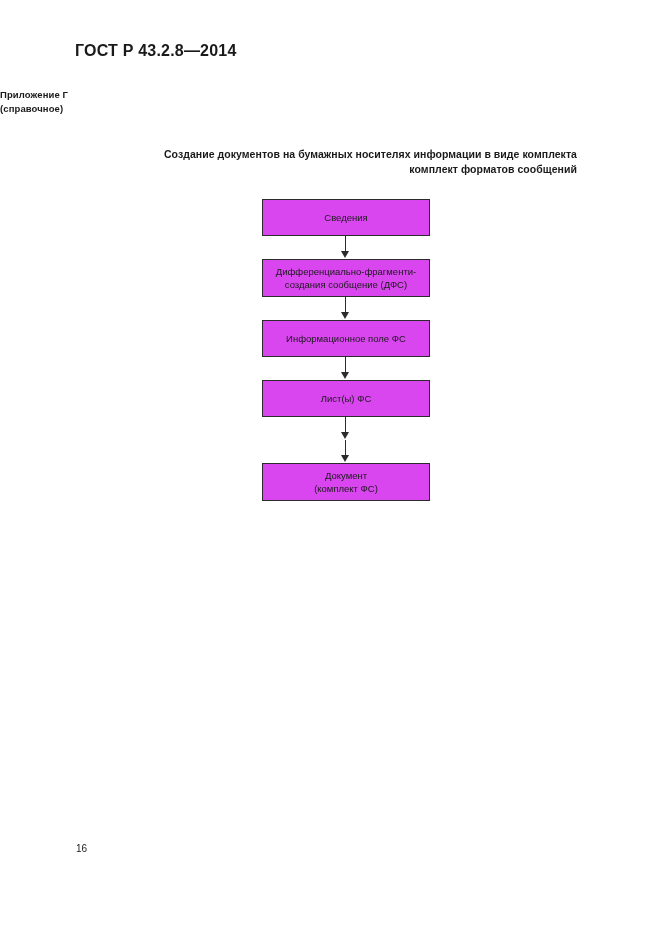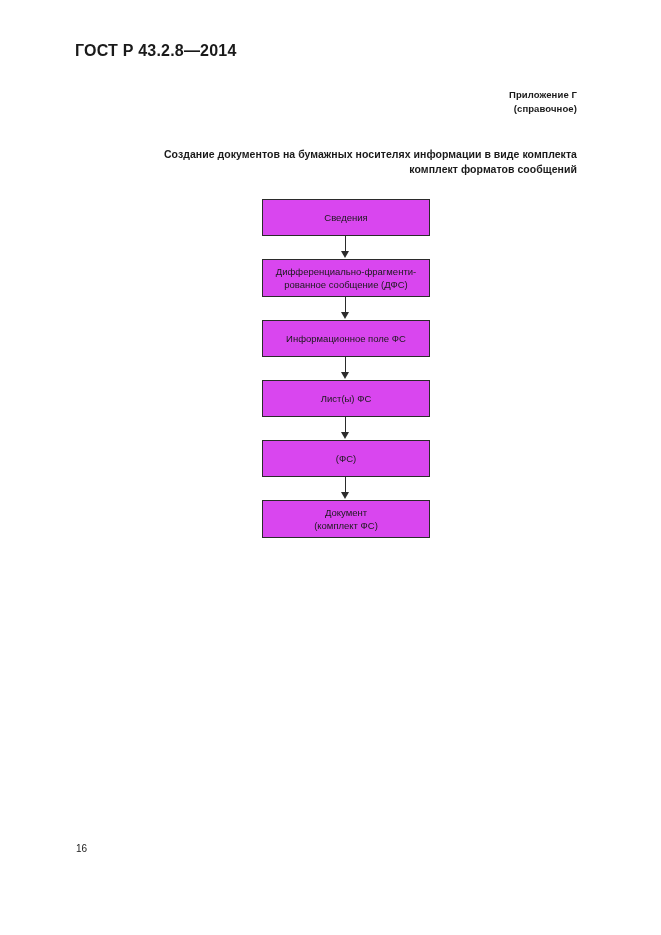--- a/index.html
+++ b/index.html
@@ -36,25 +36,24 @@
     white-space: nowrap;
     text-align: right;
   }
 
   
   .appendix-block {
     position: absolute;
     left: 0;
     top: 88px;
     width: 554px;
-    text-align: right;
+    text-align: left;
     font-size: 9.5px;
     font-weight: bold;
     line-height: 14px;
-    padding-left: 23px;
   }
   .appendix-block div { letter-spacing: 0.1px; }
 
   
   .section-title {
     position: absolute;
     left: 85px;
     top: 147px;
     width: 492px;
     text-align: right;
@@ -158,21 +157,21 @@
       <span class="label">Сведения</span>
     </div>
 
     <div class="connector">
       <span class="stem"></span>
       <span class="head"></span>
     </div>
 
     <div class="node node-h2">
       <span class="label">Дифференциально-фрагменти-
-рованное сообщение (ДФС)</span>
+создания сообщение (ДФС)</span>
     </div>
 
     <div class="connector">
       <span class="stem"></span>
       <span class="head"></span>
     </div>
 
     <div class="node node-h1">
       <span class="label">Информационное поле ФС</span>
     </div>
@@ -184,23 +183,20 @@
 
     <div class="node node-h1">
       <span class="label">Лист(ы) ФС</span>
     </div>
 
     <div class="connector">
       <span class="stem"></span>
       <span class="head"></span>
     </div>
 
-    <div class="node node-h1">
-      <span class="label">(ФС)</span>
-    </div>
 
     <div class="connector">
       <span class="stem"></span>
       <span class="head"></span>
     </div>
 
     <div class="node node-h2">
       <span class="label">Документ
 (комплект  ФС)</span>
     </div>

